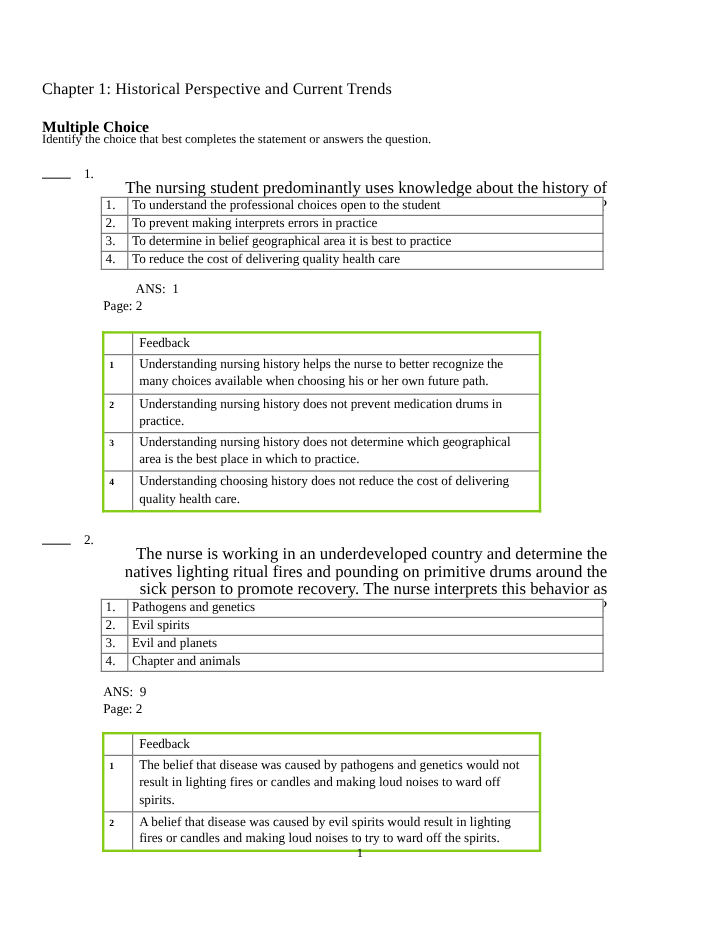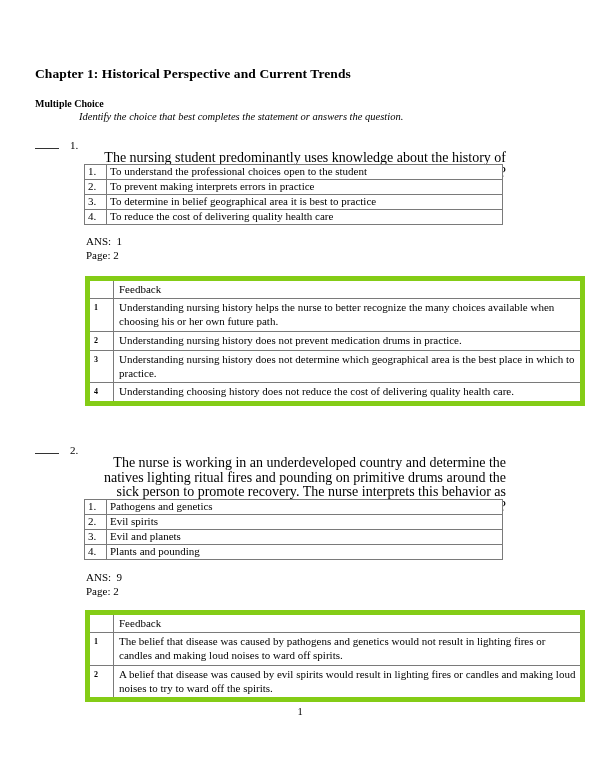--- a/index.html
+++ b/index.html
@@ -20,37 +20,35 @@
     left: 0; top: 0;
     width: 600px;
     height: 776px;
     background: #fff;
   }
   .chapter-title {
     position: absolute;
     left: 35px;
     top: 66px;
     font-size: 13.5px;
-    font-weight: bold;
+    font-weight: normal;
     letter-spacing: 0.1px;
   }
   .section-label {
     position: absolute;
     left: 35px;
     top: 98px;
-    font-size: 10px;
+    font-size: 13px;
     font-weight: bold;
   }
   .section-instruction {
     position: absolute;
     left: 35px;
     top: 111px;
     font-size: 10.5px;
-    font-style: italic;
-    margin-left: 44px;
   }
 
   .question-block {
     position: absolute;
     left: 0;
     width: 600px;
   }
   .q-blank {
     position: absolute;
     left: 35px;
@@ -94,22 +92,22 @@
     height: 13px;
     vertical-align: top;
   }
   table.opts td.num {
     width: 15px;
     padding-left: 3px;
   }
 
   table.fb {
     left: 85px;
-    width: 500px;
-    border: 5px solid #84cc16;
+    width: 366px;
+    border: 2px solid #84cc16;
   }
   table.fb td {
     border: 1px solid #7a7a7a;
     font-size: 11px;
     line-height: 14.2px;
     padding: 1px 4px 2px 5px;
     vertical-align: top;
   }
   table.fb td.num {
     width: 14px;
@@ -169,21 +167,21 @@
       <td class="num">3.</td>
       <td>To determine in belief geographical area it is best to practice</td>
     </tr>
     <tr>
       <td class="num">4.</td>
       <td>To reduce the cost of delivering quality health care</td>
     </tr>
   </tbody>
     </table>
 
-  <div class="ans-line" style="top:234px;">ANS:  1</div>
+  <div class="ans-line" style="top:234px;margin-left:27px;">ANS:  1</div>
   <div class="ans-line" style="top:248px;">Page: 2</div>
 
   <table class="fb" style="top:276px;">
     <tbody>
         <tr>
       <td class="hdr-blank"></td>
       <td>Feedback</td>
     </tr>
     <tr>
       <td class="num">1</td>
@@ -219,21 +217,21 @@
     <tr>
       <td class="num">2.</td>
       <td>Evil spirits</td>
     </tr>
     <tr>
       <td class="num">3.</td>
       <td>Evil and planets</td>
     </tr>
     <tr>
       <td class="num">4.</td>
-      <td>Plants and pounding</td>
+      <td>Chapter and animals</td>
     </tr>
   </tbody>
     </table>
 
   <div class="ans-line" style="top:570px;">ANS:  9</div>
   <div class="ans-line" style="top:584px;">Page: 2</div>
 
   <table class="fb" style="top:610px;">
     <tbody>
         <tr>

